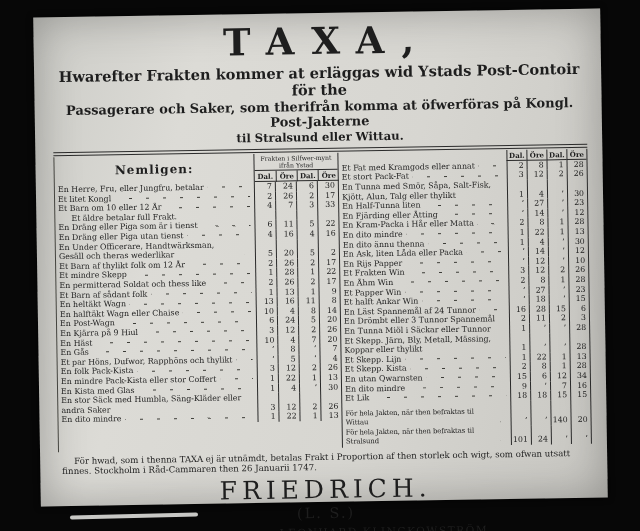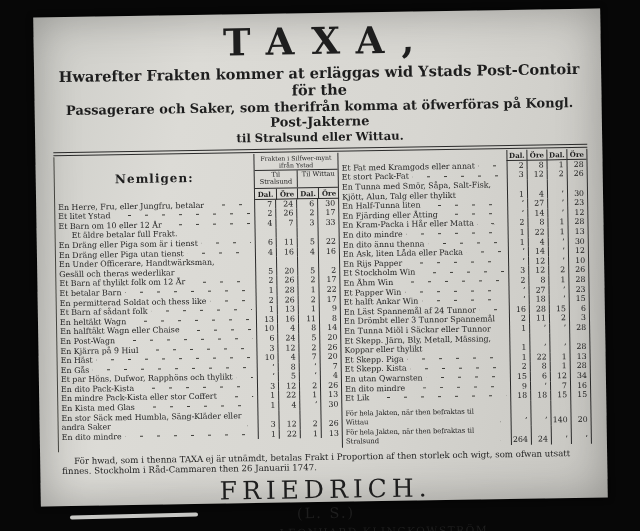--- a/index.html
+++ b/index.html
@@ -74,24 +74,20 @@
   <div class="sub3">til Stralsund eller Wittau.</div>
   <div class="dbl-rule"></div>
 
   <div class="taxtable">
 
     <div class="half lefthalf">
       <div class="lhead">
         <div class="nem">Nemligen:</div>
         <div class="numhead">
           <div class="gtitle">Frakten i Silfwer-mynt ifrån Ystad</div>
-          <div class="dests">
-            <span>Til Stralsund</span>
-            <span>Til Wittau</span>
-          </div>
           <div class="units">
             <span>Dal.</span>
             <span>Öre</span>
             <span>Dal.</span>
             <span>Öre</span>
           </div>
         </div>
       </div>
       <div class="rows">
 
@@ -100,21 +96,21 @@
               <span class="lbl">En Herre, Fru, eller Jungfru, betalar</span>
               <span class="leader"></span>
             </div>
             <div class="num">7</div>
             <div class="num">24</div>
             <div class="num">6</div>
             <div class="num">30</div>
           </div>
           <div class="row">
             <div class="itemcell">
-              <span class="lbl">Et litet Ystad</span>
+              <span class="lbl">Et litet Kongl</span>
               <span class="leader"></span>
             </div>
             <div class="num">2</div>
             <div class="num">26</div>
             <div class="num">2</div>
             <div class="num">17</div>
           </div>
           <div class="row">
             <div class="itemcell">
               <span class="lbl">Et Barn om 10 eller 12 År</span>
@@ -170,21 +166,21 @@
               <span class="lbl">Et Barn af thylikt folk om 12 År</span>
               <span class="leader"></span>
             </div>
             <div class="num">2</div>
             <div class="num">26</div>
             <div class="num">2</div>
             <div class="num">17</div>
           </div>
           <div class="row">
             <div class="itemcell">
-              <span class="lbl">Et betalar Barn</span>
+              <span class="lbl">Et mindre Skepp</span>
               <span class="leader"></span>
             </div>
             <div class="num">1</div>
             <div class="num">28</div>
             <div class="num">1</div>
             <div class="num">22</div>
           </div>
           <div class="row">
             <div class="itemcell">
               <span class="lbl">En permitterad Soldat och thess like</span>
@@ -270,21 +266,21 @@
               <span class="lbl">Et par Höns, Dufwor, Rapphöns och thylikt</span>
               <span class="leader"></span>
             </div>
             <div class="num">’</div>
             <div class="num">5</div>
             <div class="num">’</div>
             <div class="num">4</div>
           </div>
           <div class="row">
             <div class="itemcell">
-              <span class="lbl">En dito Pack-Kista</span>
+              <span class="lbl">En folk Pack-Kista</span>
               <span class="leader"></span>
             </div>
             <div class="num">3</div>
             <div class="num">12</div>
             <div class="num">2</div>
             <div class="num">26</div>
           </div>
           <div class="row">
             <div class="itemcell">
               <span class="lbl">En mindre Pack-Kista eller stor Coffert</span>
@@ -433,21 +429,21 @@
               <span class="lbl">En Rijs Papper</span>
               <span class="leader"></span>
             </div>
             <div class="num">’</div>
             <div class="num">12</div>
             <div class="num">’</div>
             <div class="num">10</div>
           </div>
           <div class="row">
             <div class="itemcell">
-              <span class="lbl">Et Stockholm Win</span>
+              <span class="lbl">Et Frakten Win</span>
               <span class="leader"></span>
             </div>
             <div class="num">3</div>
             <div class="num">12</div>
             <div class="num">2</div>
             <div class="num">26</div>
           </div>
           <div class="row">
             <div class="itemcell">
               <span class="lbl">En Åhm Win</span>
@@ -513,21 +509,21 @@
               <span class="lbl">Et Skepp. Järn, Bly, Metall, Mässing, Koppar eller thylikt</span>
               <span class="leader"></span>
             </div>
             <div class="num">1</div>
             <div class="num">’</div>
             <div class="num">’</div>
             <div class="num">28</div>
           </div>
           <div class="row">
             <div class="itemcell">
-              <span class="lbl">Et Skepp. Piga</span>
+              <span class="lbl">Et Skepp. Lijn</span>
               <span class="leader"></span>
             </div>
             <div class="num">1</div>
             <div class="num">22</div>
             <div class="num">1</div>
             <div class="num">13</div>
           </div>
           <div class="row">
             <div class="itemcell">
               <span class="lbl">Et Skepp. Kista</span>
@@ -576,21 +572,21 @@
             <div class="num">’</div>
             <div class="num">’</div>
             <div class="num">140</div>
             <div class="num">20</div>
           </div>
           <div class="row small">
             <div class="itemcell">
               <span class="lbl">För hela Jakten, när then befraktas til Stralsund</span>
               <span class="leader"></span>
             </div>
-            <div class="num">264</div>
+            <div class="num">101</div>
             <div class="num">24</div>
             <div class="num">’</div>
             <div class="num">’</div>
           </div>
         </div>
     </div>
 
   </div>
 
   <p class="note">För hwad, som i thenna TAXA ej är utnämdt, betalas Frakt i Proportion af then storlek och wigt, som ofwan utsatt finnes. Stockholm i Råd-Cammaren then 26 Januarii 1747.</p>

